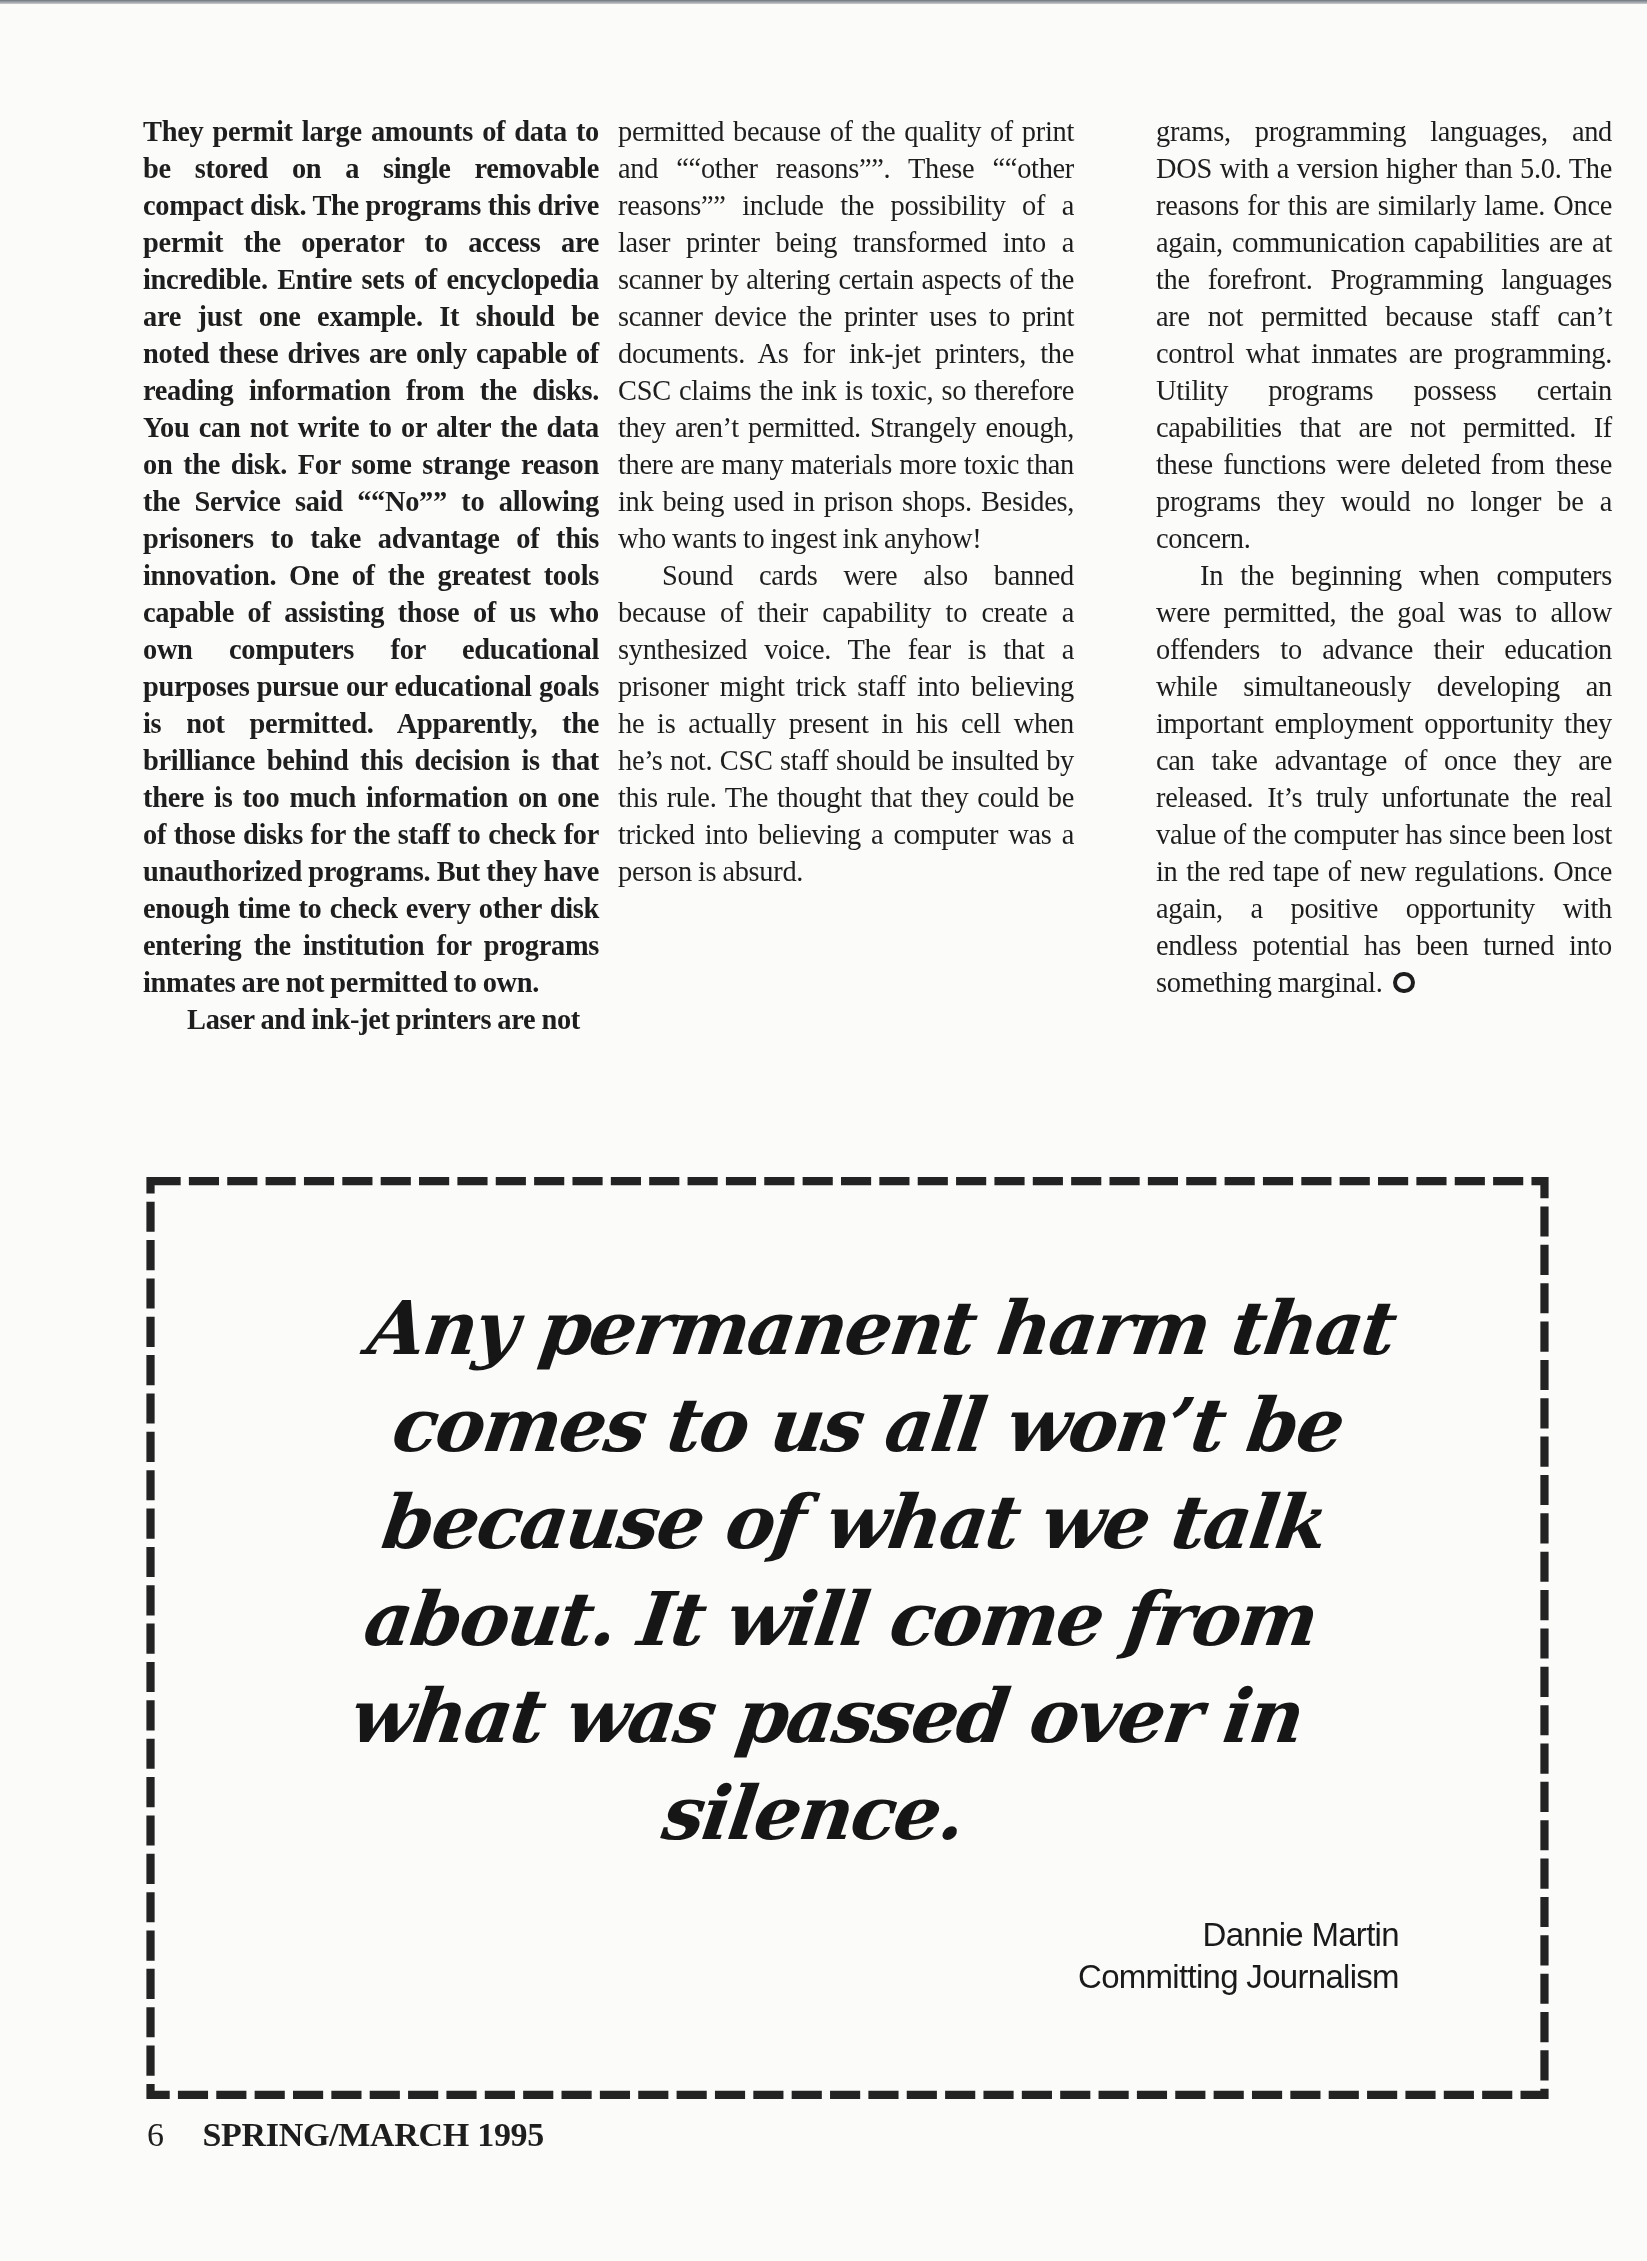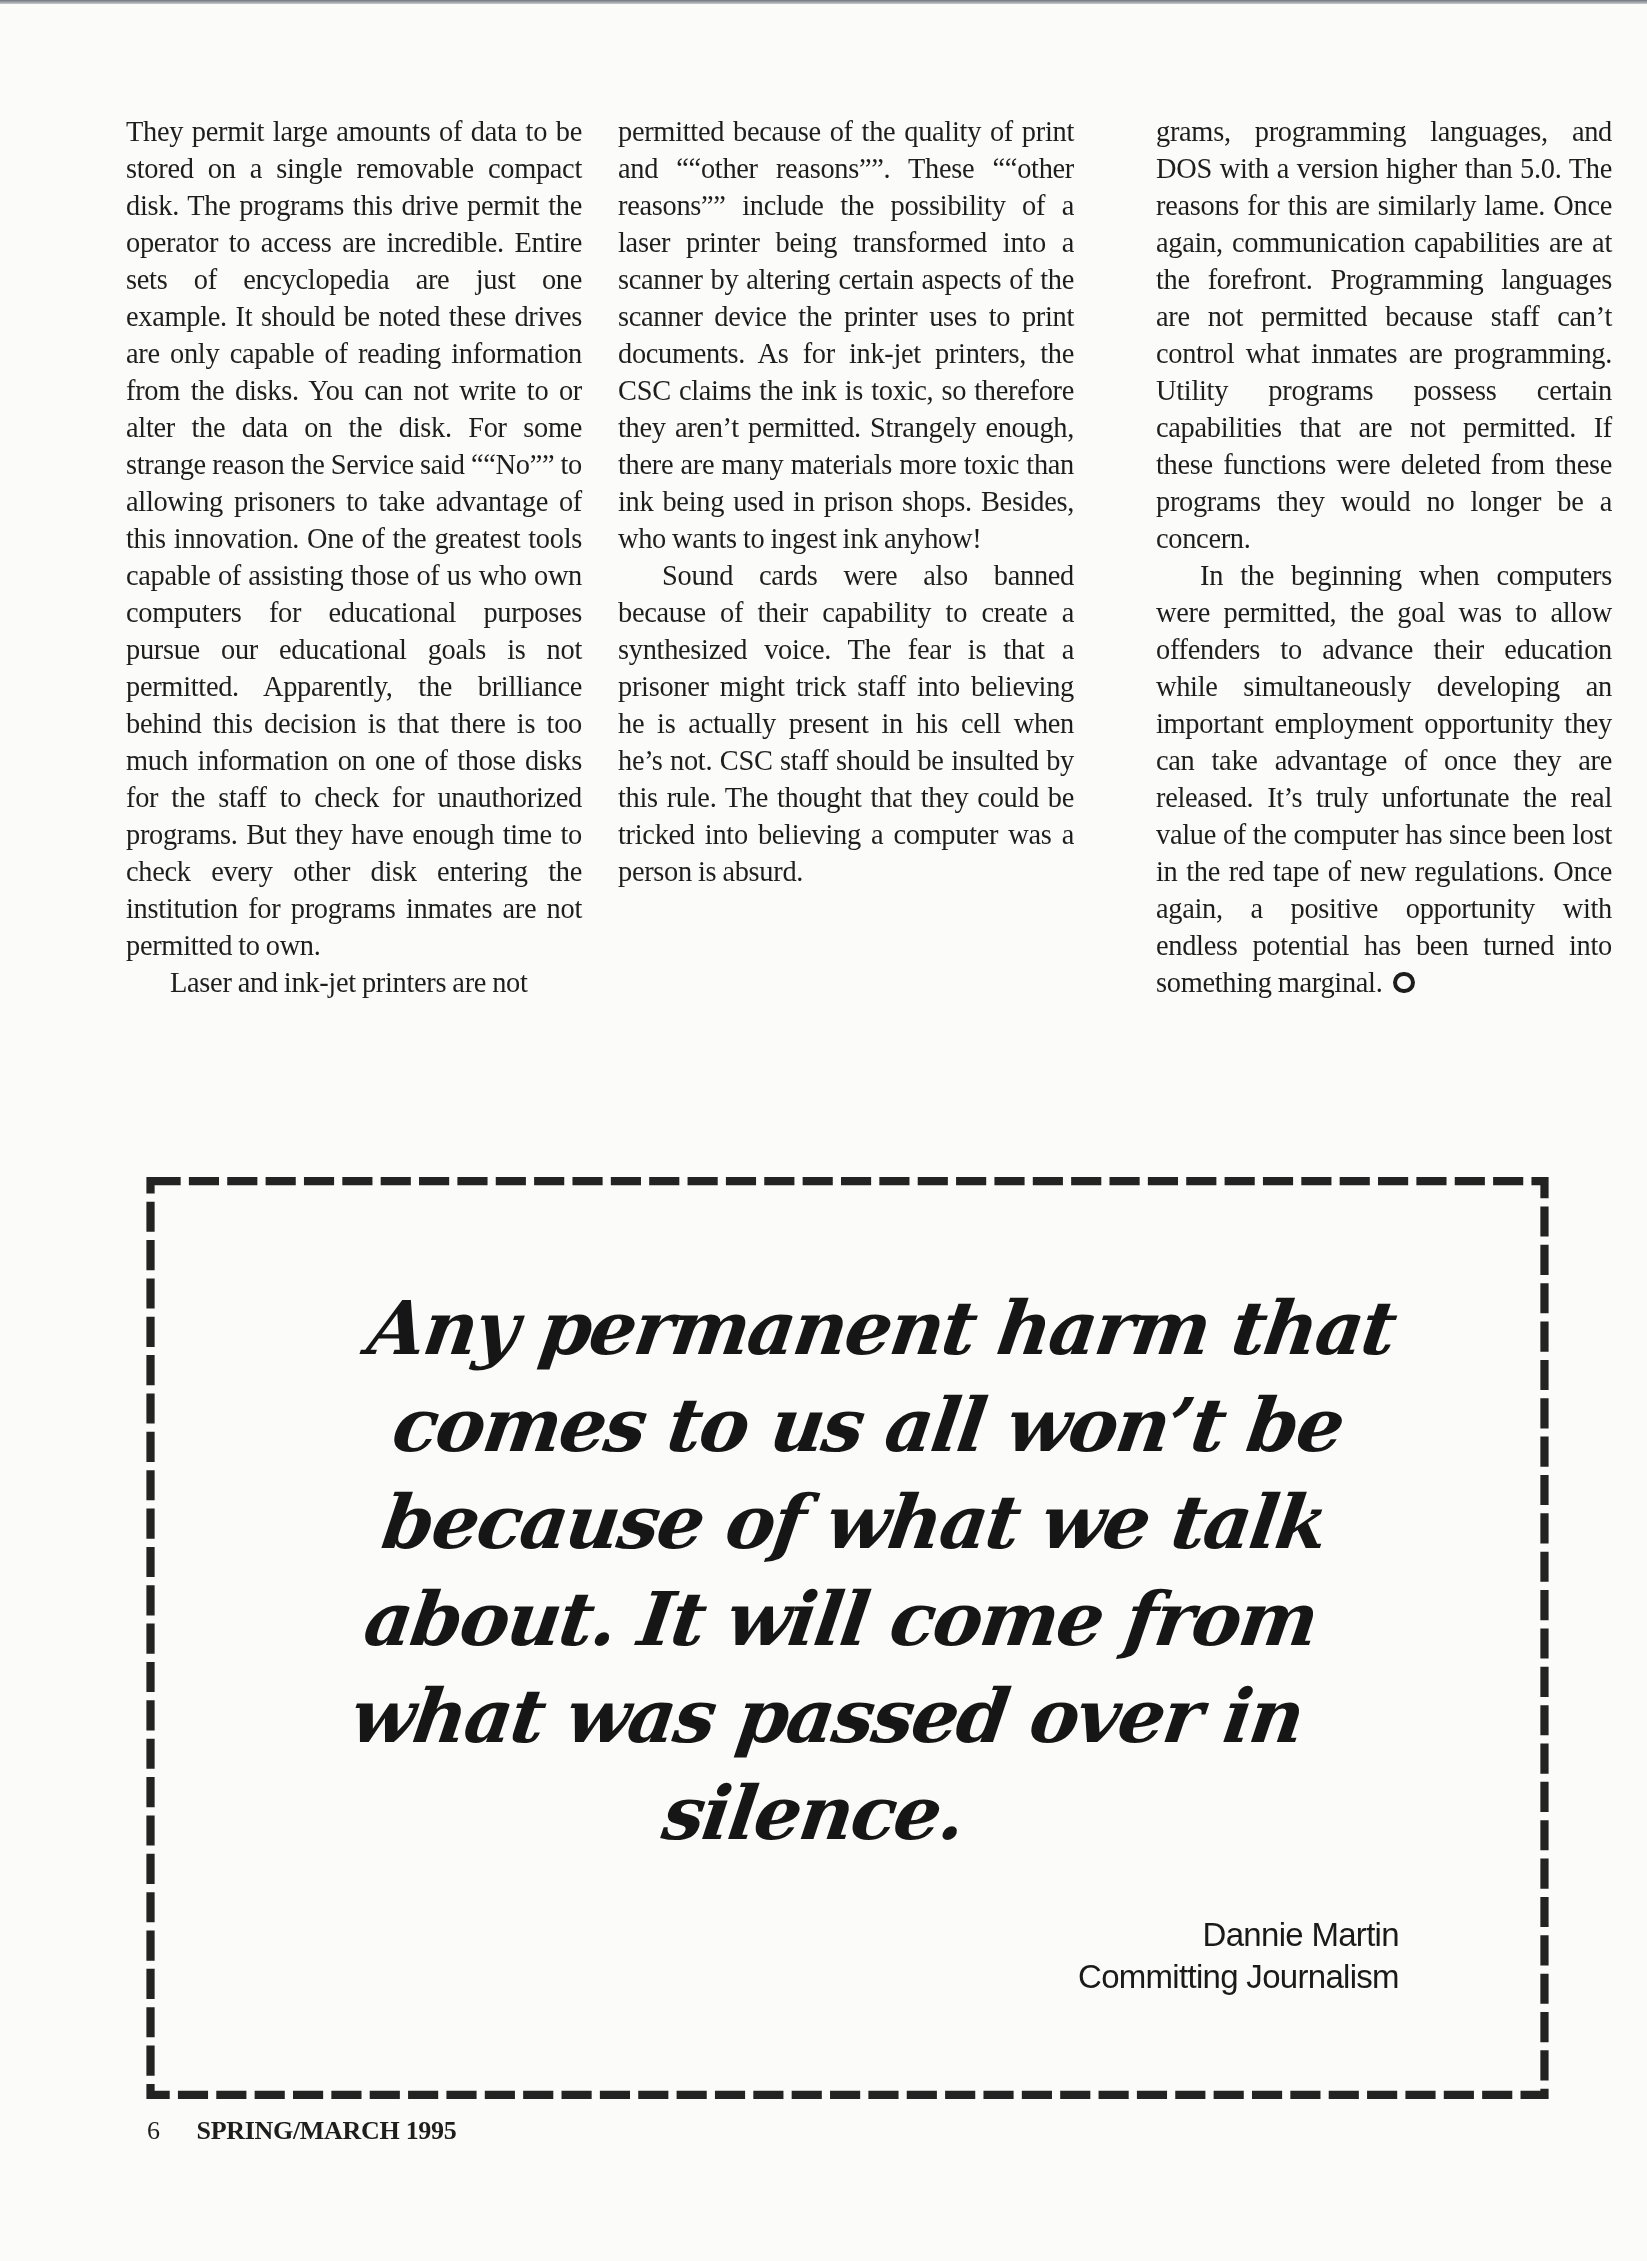--- a/index.html
+++ b/index.html
@@ -15,21 +15,21 @@
     position: absolute; left: 0; top: 0; width: 1648px; height: 4.1px;
     background: linear-gradient(#6f767e, #c9ccd0);
   }
   .column {
     position: absolute; top: 113px; width: 456px;
     font-size: 28.4px; line-height: 37px;
     text-align: justify;
     letter-spacing: -0.3px;
     word-spacing: -0.7px;
   }
-  .col-1 { left: 126px; }
+  .col-1 { left: 143px; font-weight: bold; }
   .col-2 { left: 618px; }
   .col-3 { left: 1131px; margin-left: 25px; }
   .column p { margin: 0; }
   .column p.indent { text-indent: 44px; }
   .end-mark {
     display: inline-block; width: 13.7px; height: 13.7px;
     border: 4.8px solid #1e1e1e; border-radius: 50%;
     margin-left: 11px; vertical-align: -1.4px; box-sizing: content-box;
   }
   .quote-box {
@@ -52,21 +52,21 @@
   .attribution {
     position: absolute; left: 932px; top: 737px;
     font-family: "Liberation Sans", "DejaVu Sans", sans-serif;
     font-size: 33px; line-height: 42px; color: #1a1a1a;
     letter-spacing: -0.7px;
   }
   .attribution .source { display: block; }
   .attribution .author { display: block; text-align: right; }
   .footer {
     position: absolute; left: 147px; top: 2116px;
-    font-size: 26px; color: #1e1e1e;
+    font-size: 34px; color: #1e1e1e;
   }
   .footer .page-num { margin-right: 30px; }
   .footer .issue { font-weight: bold; letter-spacing: -0.3px; }
 </style>
 </head>
 <body>
 
 <div class="scan-edge"></div>
 
 <div class="column col-1">

